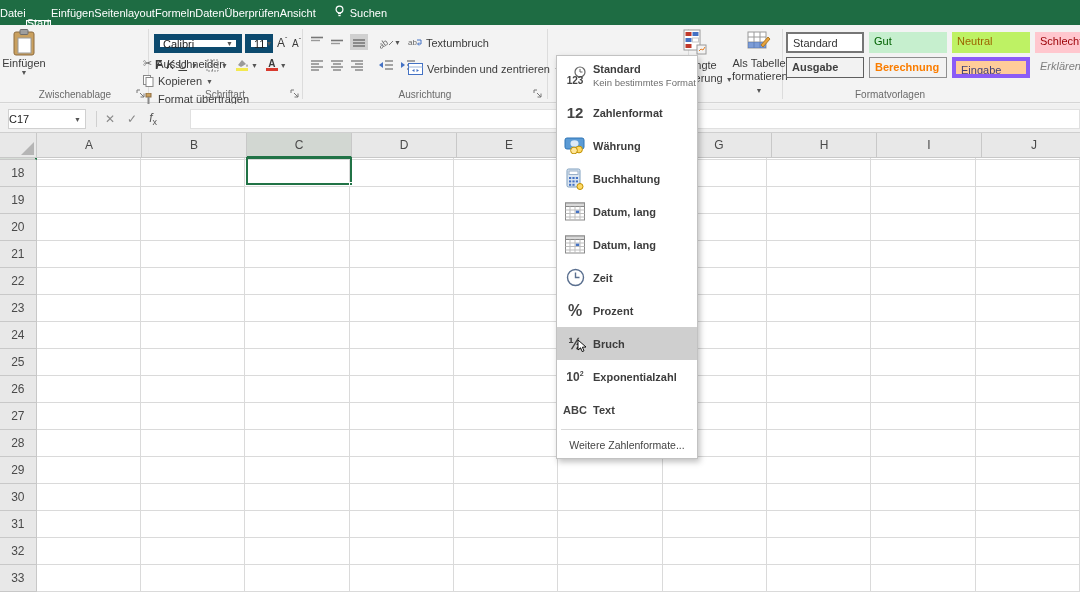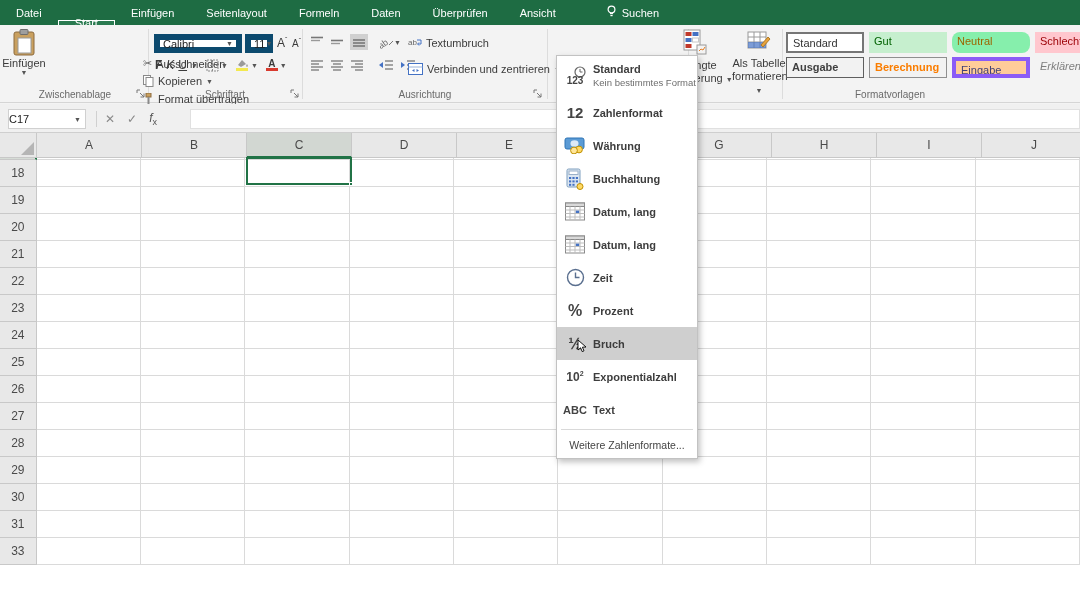--- a/index.html
+++ b/index.html
@@ -2,21 +2,21 @@
 <html><head>
 <meta charset="utf-8">
 <style>
   * { margin:0; padding:0; box-sizing:border-box; }
   html,body { width:1080px; height:608px; overflow:hidden; }
   body { font-family:"Liberation Sans", sans-serif; color:#333; background:#fff; }
   #app { position:relative; width:1080px; height:608px; overflow:hidden; background:#f3f3f3; }
 
   
   .tabbar { position:absolute; left:0; top:0; width:1080px; height:25px; background:#1e6c43; display:flex; align-items:stretch; }
-  .tab { color:#fff; font-size:11px; padding:0 16px; display:flex; align-items:center; cursor:default; }
+  .tab { color:#fff; font-size:11px; padding:0 0; display:flex; align-items:center; cursor:default; }
   .tab.active { background:#2a7a50; border:1px solid #fff; border-bottom:none;margin-top:20px; }
   .tab.search { margin-left:18px; gap:5px; }
 
   
   .ribbon { position:absolute; left:0; top:25px; width:1080px; height:78px; background:#f3f3f3; border-bottom:1px solid #d5d5d5; }
   .vsep { position:absolute; top:4px; width:1px; height:70px; background:#dcdcdc; }
   .grp-label { position:absolute; bottom:2px; font-size:10px; color:#6a6a6a; text-align:center; }
   .launcher { position:absolute; bottom:3px; width:10px; height:10px; }
   .rbtn-txt { font-size:11px; color:#3b3b3b; display:flex; align-items:center; gap:4px; white-space:nowrap; }
   .dd { font-size:7px; color:#555; }
@@ -32,21 +32,21 @@
 
   
   .numcombo { position:absolute; left:556px; top:33px; width:104px; height:20px; background:#fff; border:1px solid #8a8a8a; display:flex; }
   .numcombo .caret { width:1px; height:12px; background:#222; margin:3px 0 0 4px; }
   .numcombo .btn { position:absolute; right:0; top:0; width:15px; height:18px; background:#a6a6a6; display:flex; align-items:center; justify-content:center; font-size:7px; color:#222; }
 
   
   .gcell { position:absolute; width:78px; height:21px; font-size:11px; line-height:19px; padding-left:5px; white-space:nowrap; overflow:hidden; background:#f3f3f3; }
   .cs-standard { background:#fff; border:2px solid #767676; }
   .cs-gut { background:#C6EFCE; color:#006100; }
-  .cs-neutral { background:#86efac; color:#9C6500;border-radius:8px; }
+  .cs-neutral { background:#bef264; color:#9C6500; }
   .cs-schlecht { background:#FFC7CE; color:#9C0006; }
   .cs-ausgabe { background:#F2F2F2; color:#3F3F3F; border:1px solid #5f5f5f; font-weight:bold; }
   .cs-berechnung { background:#F2F2F2; color:#FA7D00; border:1px solid #8f8f8f; font-weight:bold; }
   .cs-eingabe { background:#FFCC99; color:#3F3F76; border:4px solid #8b5cf6; }
   .cs-erklaerend { color:#7F7F7F; font-style:italic; }
 
   
   .fbar { position:absolute; left:0; top:104px; width:1080px; height:29px; background:#f0f0f0; border-bottom:1px solid #cfcfcf; }
   .namebox { position:absolute; left:8px; top:5px; width:78px; height:20px; background:#fff; border:1px solid #d0d0d0; font-size:11px; display:flex; align-items:center; color:#222; }
   .namebox .dd { margin-left:auto; margin-right:4px; }
@@ -535,20 +535,33 @@
           <div class="cell"></div>
           <div class="cell"></div>
           <div class="cell"></div>
           <div class="cell"></div>
           <div class="cell"></div>
           <div class="cell"></div>
           <div class="cell"></div>
           <div class="cell"></div>
         </div>
         <div class="grow">
+          <div class="row-h">32</div>
+          <div class="cell"></div>
+          <div class="cell"></div>
+          <div class="cell"></div>
+          <div class="cell"></div>
+          <div class="cell"></div>
+          <div class="cell"></div>
+          <div class="cell"></div>
+          <div class="cell"></div>
+          <div class="cell"></div>
+          <div class="cell"></div>
+        </div>
+        <div class="grow">
           <div class="row-h">33</div>
           <div class="cell"></div>
           <div class="cell"></div>
           <div class="cell"></div>
           <div class="cell"></div>
           <div class="cell"></div>
           <div class="cell"></div>
           <div class="cell"></div>
           <div class="cell"></div>
           <div class="cell"></div>

